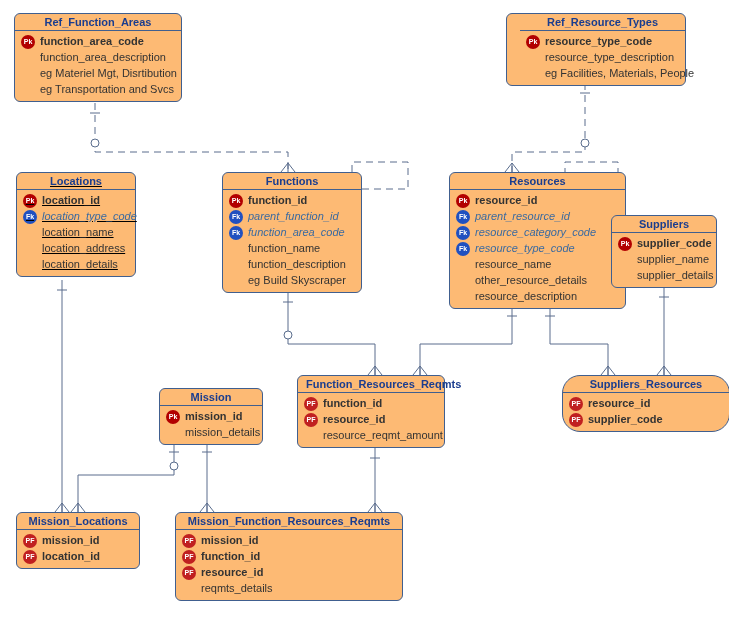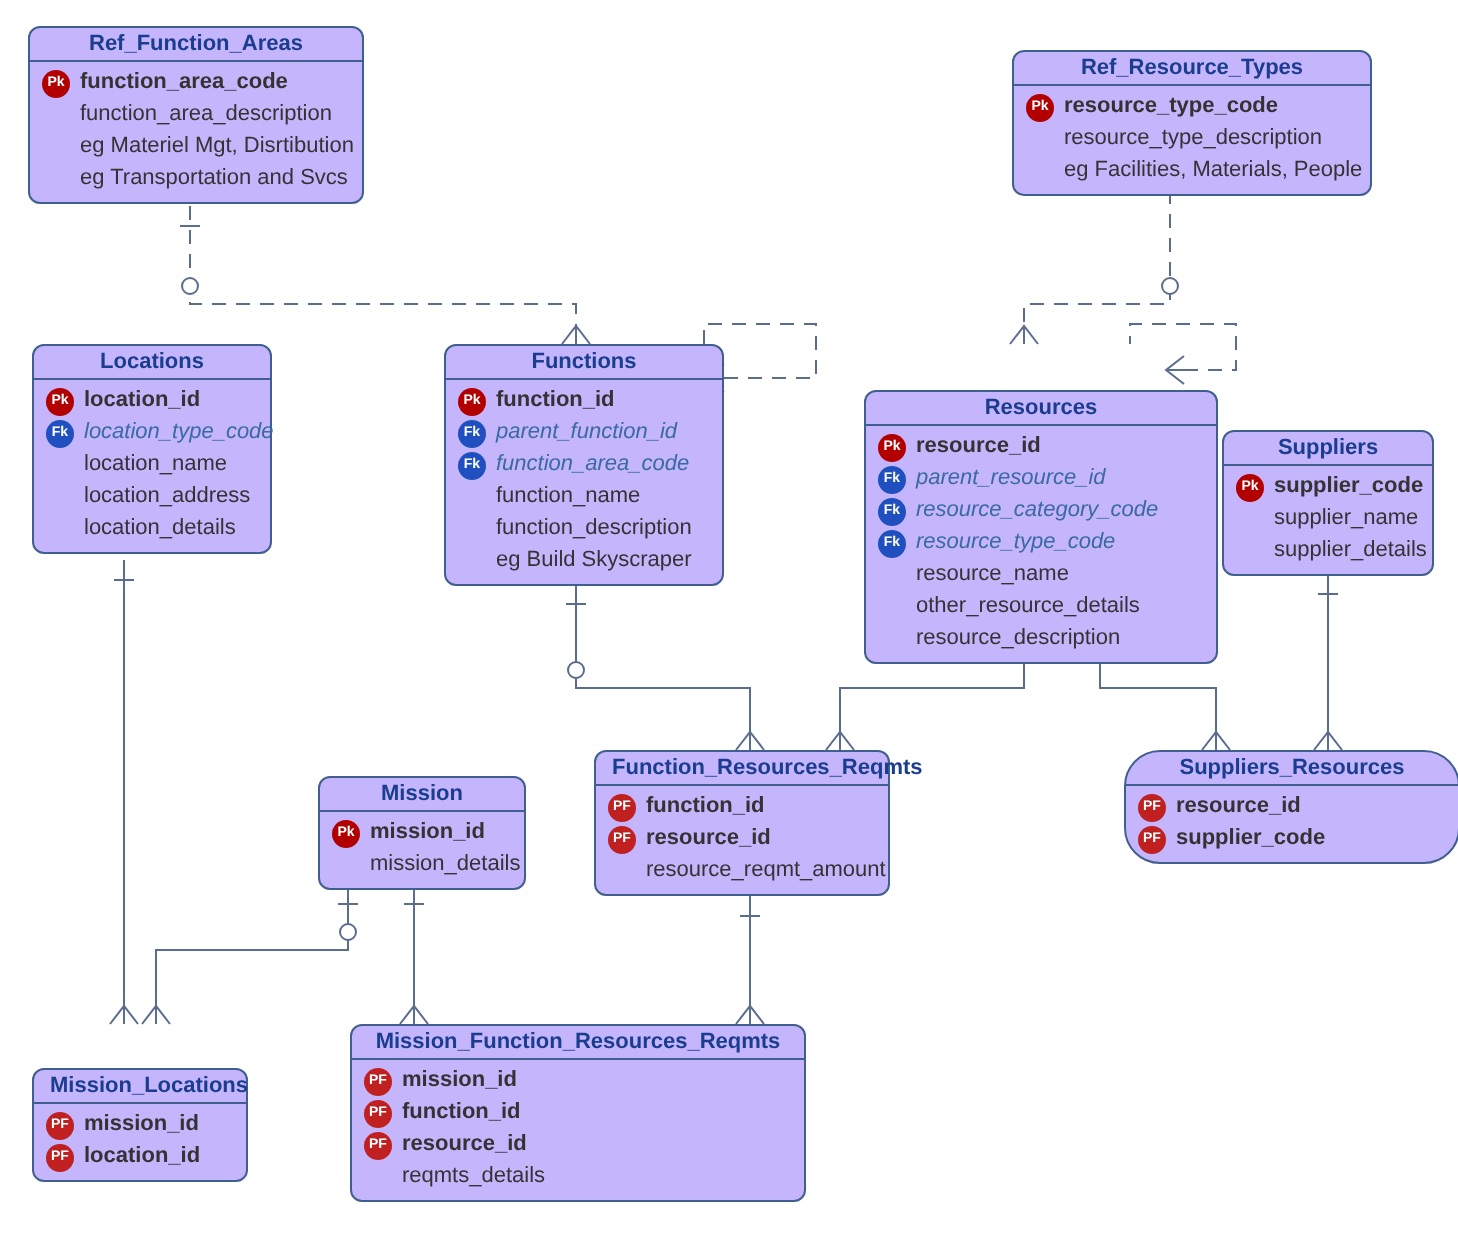--- a/index.html
+++ b/index.html
@@ -8,21 +8,21 @@
     font-size: 11px;
     background: #fff;
     width: 729px;
     height: 620px;
     position: relative;
   }
   .entity {
     position: absolute;
     border: 1px solid #405f8f;
     border-radius: 6px;
-    background: #c4b5fd;
+    background: #fdba74;
     box-sizing: border-box;
   }
   .entity-title {
     text-align: center;
     font-weight: bold;
     color: #1a3d8f;
     padding: 2px 8px;
     border-bottom: 1px solid #405f8f;
     white-space: nowrap;
   }
@@ -136,38 +136,38 @@
         <div class="attr-row">
           <span class="key-none"></span>
           <span class="attr-name">eg Materiel Mgt, Disrtibution</span>
         </div>
         <div class="attr-row">
           <span class="key-none"></span>
           <span class="attr-name">eg Transportation and Svcs</span>
         </div>
       </div>
     </div>
-    <div class="entity" style="left: 506px; top: 25px; width: 180px;">
+    <div class="entity" style="left: 506px; top: 13px; width: 180px; padding-left: 13px;">
       <div class="entity-title">Ref_Resource_Types</div>
       <div class="entity-body">
         <div class="attr-row">
           <span class="key-icon key-pk">Pk</span>
           <span class="attr-name bold">resource_type_code</span>
         </div>
         <div class="attr-row">
           <span class="key-none"></span>
           <span class="attr-name">resource_type_description</span>
         </div>
         <div class="attr-row">
           <span class="key-none"></span>
           <span class="attr-name">eg Facilities, Materials, People</span>
         </div>
       </div>
     </div>
-    <div class="entity" style="left: 16px; top: 172px; width: 120px;">
+    <div class="entity" style="left: 16px; top: 172px; width: 120px; text-decoration: underline;">
       <div class="entity-title">Locations</div>
       <div class="entity-body">
         <div class="attr-row">
           <span class="key-icon key-pk">Pk</span>
           <span class="attr-name bold">location_id</span>
         </div>
         <div class="attr-row">
           <span class="key-icon key-fk">Fk</span>
           <span class="attr-name fk-style">location_type_code</span>
         </div>
@@ -207,21 +207,21 @@
         <div class="attr-row">
           <span class="key-none"></span>
           <span class="attr-name">function_description</span>
         </div>
         <div class="attr-row">
           <span class="key-none"></span>
           <span class="attr-name">eg Build Skyscraper</span>
         </div>
       </div>
     </div>
-    <div class="entity" style="left: 432px; top: 172px; width: 177px; margin-top: 23px;">
+    <div class="entity" style="left: 449px; top: 172px; width: 177px;">
       <div class="entity-title">Resources</div>
       <div class="entity-body">
         <div class="attr-row">
           <span class="key-icon key-pk">Pk</span>
           <span class="attr-name bold">resource_id</span>
         </div>
         <div class="attr-row">
           <span class="key-icon key-fk">Fk</span>
           <span class="attr-name fk-style">parent_resource_id</span>
         </div>
@@ -300,21 +300,21 @@
         <div class="attr-row">
           <span class="key-icon key-pf">PF</span>
           <span class="attr-name bold">resource_id</span>
         </div>
         <div class="attr-row">
           <span class="key-icon key-pf">PF</span>
           <span class="attr-name bold">supplier_code</span>
         </div>
       </div>
     </div>
-    <div class="entity" style="left: 16px; top: 512px; width: 108px; margin-top: 22px;">
+    <div class="entity" style="left: 16px; top: 512px; width: 124px;">
       <div class="entity-title">Mission_Locations</div>
       <div class="entity-body">
         <div class="attr-row">
           <span class="key-icon key-pf">PF</span>
           <span class="attr-name bold">mission_id</span>
         </div>
         <div class="attr-row">
           <span class="key-icon key-pf">PF</span>
           <span class="attr-name bold">location_id</span>
         </div>

